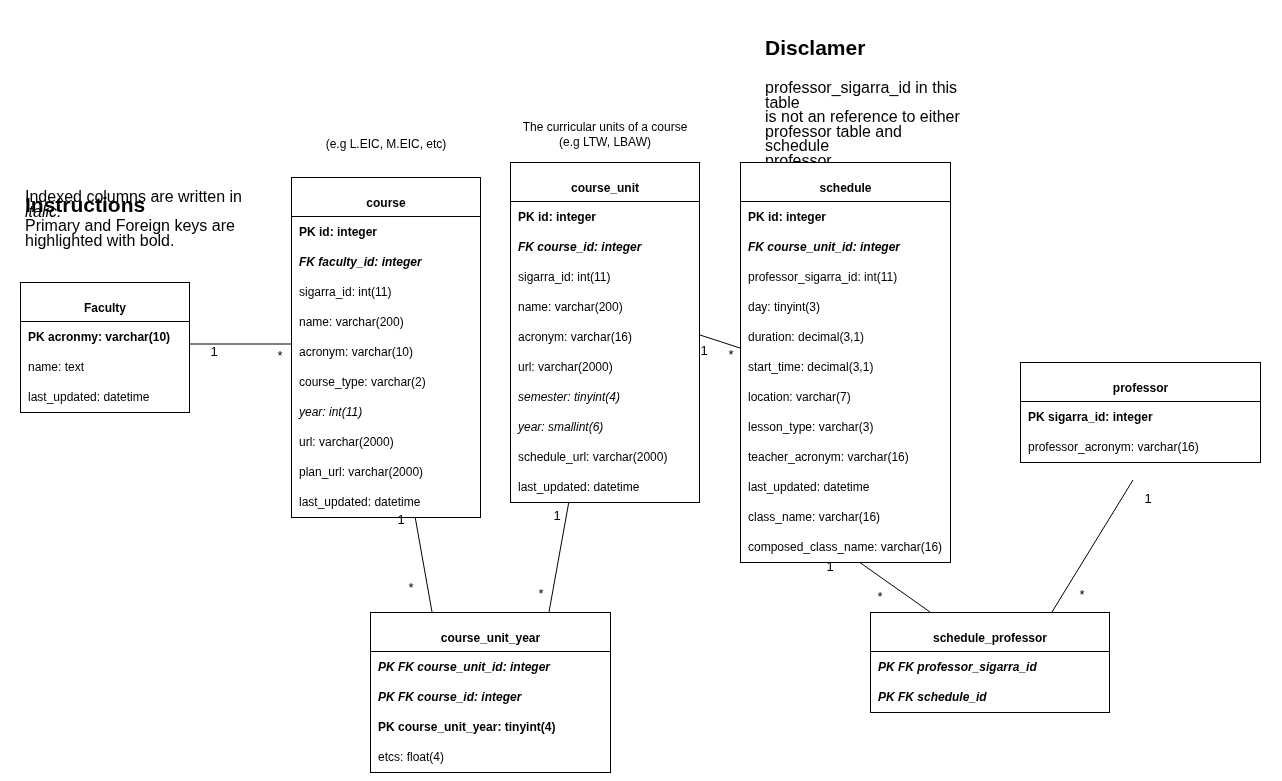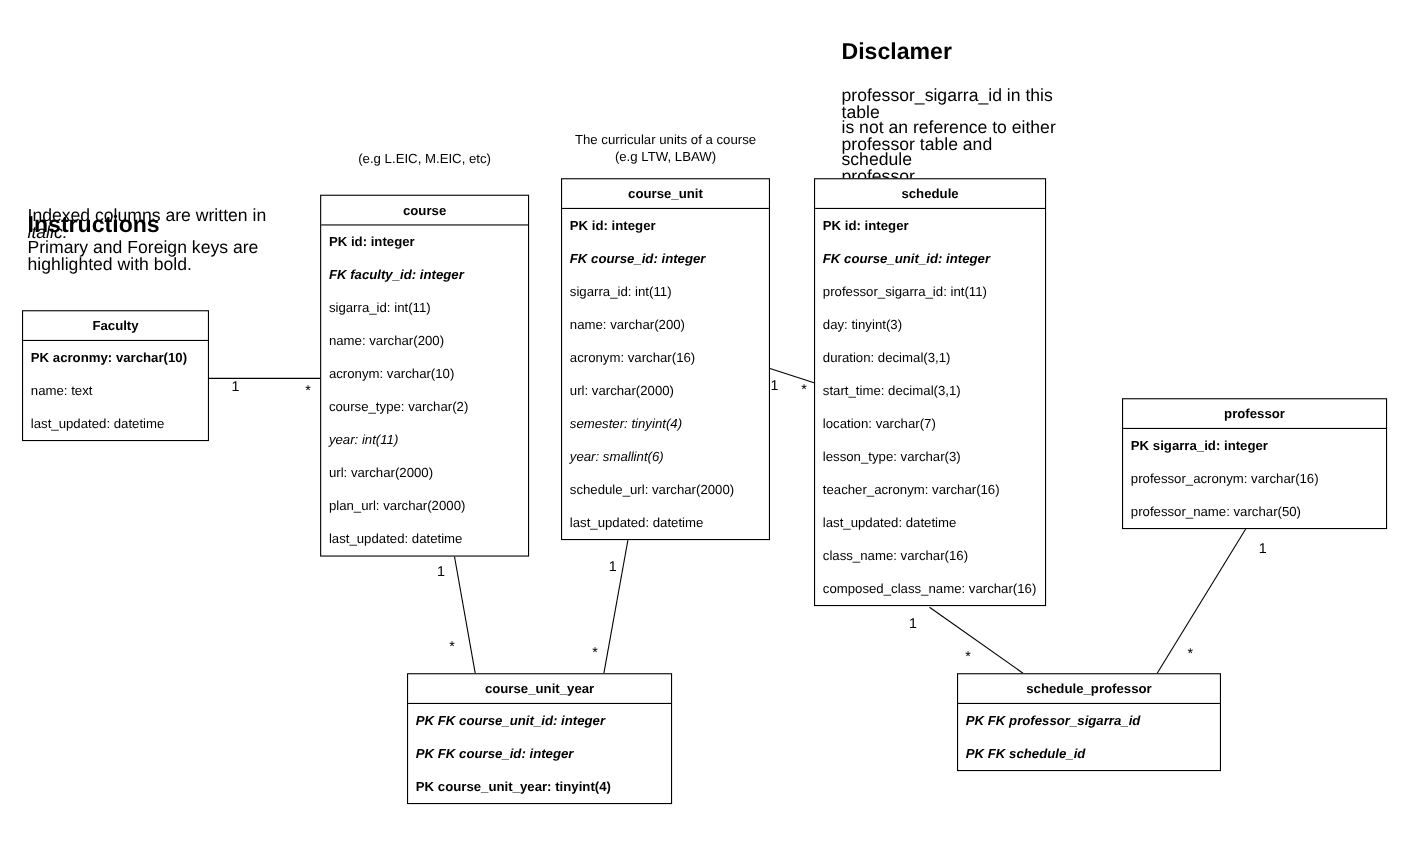--- a/index.html
+++ b/index.html
@@ -28,20 +28,21 @@
     background: #ffffff;
     border: 1px solid #000000;
   }
   .tbl-h {
     height: 27px;
     line-height: 27px;
     text-align: center;
     font-weight: bold;
     font-size: 12px;
     border-bottom: 1px solid #000000;
+    margin-top: 12px;
   }
   .tbl-r {
     height: 30px;
     display: flex;
     align-items: center;
     padding-left: 7px;
     font-size: 12px;
     white-space: nowrap;
   }
   .tbl-r.bold { font-weight: bold; }
@@ -159,30 +160,30 @@
         <div class="tbl-r">class_name: varchar(16)</div>
         <div class="tbl-r">composed_class_name: varchar(16)</div>
       </div>
   </div>
 
   <div class="tbl" style="left:1020px; top:362px; width:241px;">
     <div class="tbl-h">professor</div>
     <div>
         <div class="tbl-r bold">PK sigarra_id: integer</div>
         <div class="tbl-r">professor_acronym: varchar(16)</div>
-        <div class="tbl-r">professor_name: varchar(50)</div>
       </div>
   </div>
 
   <div class="tbl" style="left:370px; top:612px; width:241px;">
     <div class="tbl-h">course_unit_year</div>
     <div>
         <div class="tbl-r bolditalic">PK FK course_unit_id: integer</div>
         <div class="tbl-r bolditalic">PK FK course_id: integer</div>
         <div class="tbl-r bold">PK course_unit_year: tinyint(4)</div>
+        <div class="tbl-r">etcs: float(4)</div>
       </div>
   </div>
 
   <div class="tbl" style="left:870px; top:612px; width:240px;">
     <div class="tbl-h">schedule_professor</div>
     <div>
         <div class="tbl-r bolditalic">PK FK professor_sigarra_id</div>
         <div class="tbl-r bolditalic">PK FK schedule_id</div>
       </div>
   </div>

